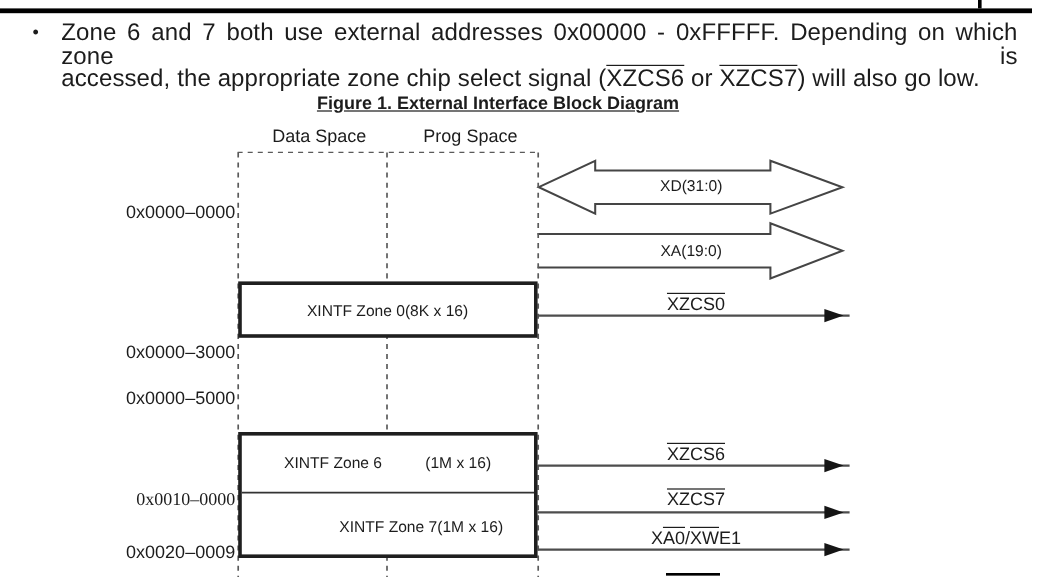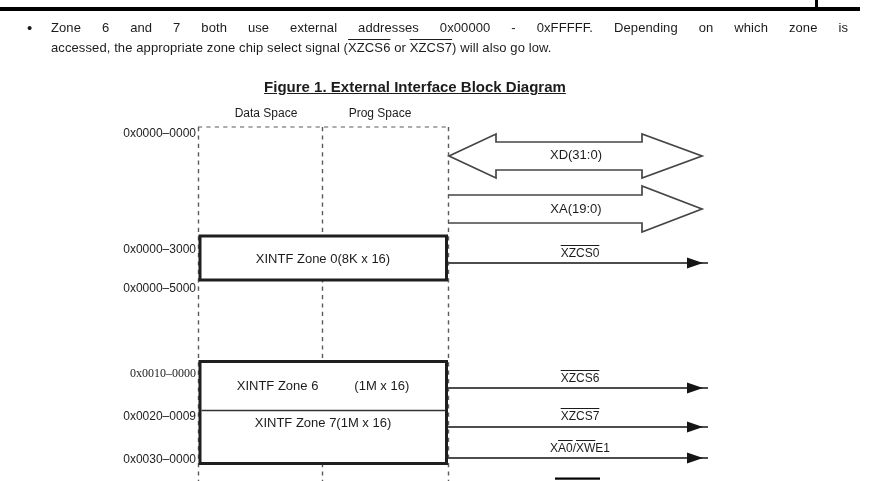--- a/index.html
+++ b/index.html
@@ -6,33 +6,33 @@
   .page {
     position:relative; width:887px; height:481px; background:#ffffff;
     font-family:"Liberation Sans", sans-serif; color:#1c1c1c; overflow:hidden;
   }
   .top-rule { position:absolute; left:0; top:7px; width:860px; height:3.5px; background:#000; }
   .top-tick { position:absolute; left:815px; top:0; width:3px; height:7px; background:#000; }
 
   .bullet-marker { position:absolute; left:27px; top:18px; font-size:15px; line-height:19.5px; }
   .bullet-text {
     position:absolute; left:51px; top:18px; width:797px;
-    font-size:13px; line-height:19.5px; letter-spacing:0.1px;
+    font-size:20px; line-height:19.5px; letter-spacing:0.1px;
   }
   .jline { text-align:justify; text-align-last:justify; }
   .ov { text-decoration:overline; text-decoration-thickness:1.2px; }
 
   .caption {
     position:absolute; left:115px; top:78px; width:600px; text-align:center;
     font-weight:bold; font-size:15px;text-decoration:underline;
   }
 
-  .lbl { position:absolute; font-size:12px; line-height:15px; white-space:nowrap; }
+  .lbl { position:absolute; font-size:15px; line-height:15px; white-space:nowrap; }
   .col-hdr { width:100px; text-align:center; }
-  .addr { left:85px; width:111px; text-align:right; }
+  .addr { left:85px; width:111px; text-align:right;margin-top:44px; }
   .sig { left:520px; width:120px; text-align:center; }
   .bus { left:516px; width:120px; text-align:center; font-size:13px; }
 
   .zone-lbl {
     position:absolute; left:201px; width:244px; display:flex; flex-direction:row;
     align-items:center; justify-content:center; font-size:13px; line-height:17px;
     text-align:center;
   }
   svg.diagram { position:absolute; left:0; top:0; }
 </style>
@@ -76,38 +76,38 @@
     <line x1="448" y1="427" x2="708" y2="427" stroke="#4d4d4d" stroke-width="1.9"></line>
     <polygon points="687,421.5 703,427 687,432.5" fill="#151515"></polygon>
 
     <line x1="448" y1="458" x2="708" y2="458" stroke="#4d4d4d" stroke-width="1.9"></line>
     <polygon points="687,452.5 703,458 687,463.5" fill="#151515"></polygon>
 
     <rect x="555" y="477.5" width="45" height="2.2" fill="#000000"></rect>
   </svg>
 
   <div class="lbl col-hdr" style="left:216px; top:106px;">Data Space</div>
-  <div class="lbl col-hdr" style="left:330px; top:106px;text-align:center;">Prog Space</div>
+  <div class="lbl col-hdr" style="left:342px; top:106px;text-align:center;">Prog Space</div>
 
   <div class="lbl addr" style="top:126px;">0x0000–0000</div>
   <div class="lbl addr" style="top:242px;">0x0000–3000</div>
   <div class="lbl addr" style="top:281px;">0x0000–5000</div>
   <div class="lbl addr" style="top:366px;font-family:Liberation Serif, serif;">0x0010–0000</div>
   <div class="lbl addr" style="top:409px;">0x0020–0009</div>
   <div class="lbl addr" style="top:452px;">0x0030–0000</div>
 
   <div class="zone-lbl" style="top:237px; height:42px;">
     <div>XINTF Zone 0</div>
     <div>(8K x 16)</div>
   </div>
   <div class="zone-lbl" style="top:362px; height:47px;gap:36px;">
     <div>XINTF Zone 6</div>
     <div>(1M x 16)</div>
   </div>
-  <div class="zone-lbl" style="top:397px; height:50px;">
+  <div class="zone-lbl" style="top:413px; height:50px;padding-left:28px;">
     <div>XINTF Zone 7</div>
     <div>(1M x 16)</div>
   </div>
 
   <div class="lbl bus" style="top:147px;">XD(31:0)</div>
   <div class="lbl bus" style="top:201px;">XA(19:0)</div>
 
   <div class="lbl sig" style="top:246px;"><span class="ov">XZCS0</span></div>
   <div class="lbl sig" style="top:371px;"><span class="ov">XZCS6</span></div>
   <div class="lbl sig" style="top:409px;"><span class="ov">XZCS7</span></div>

